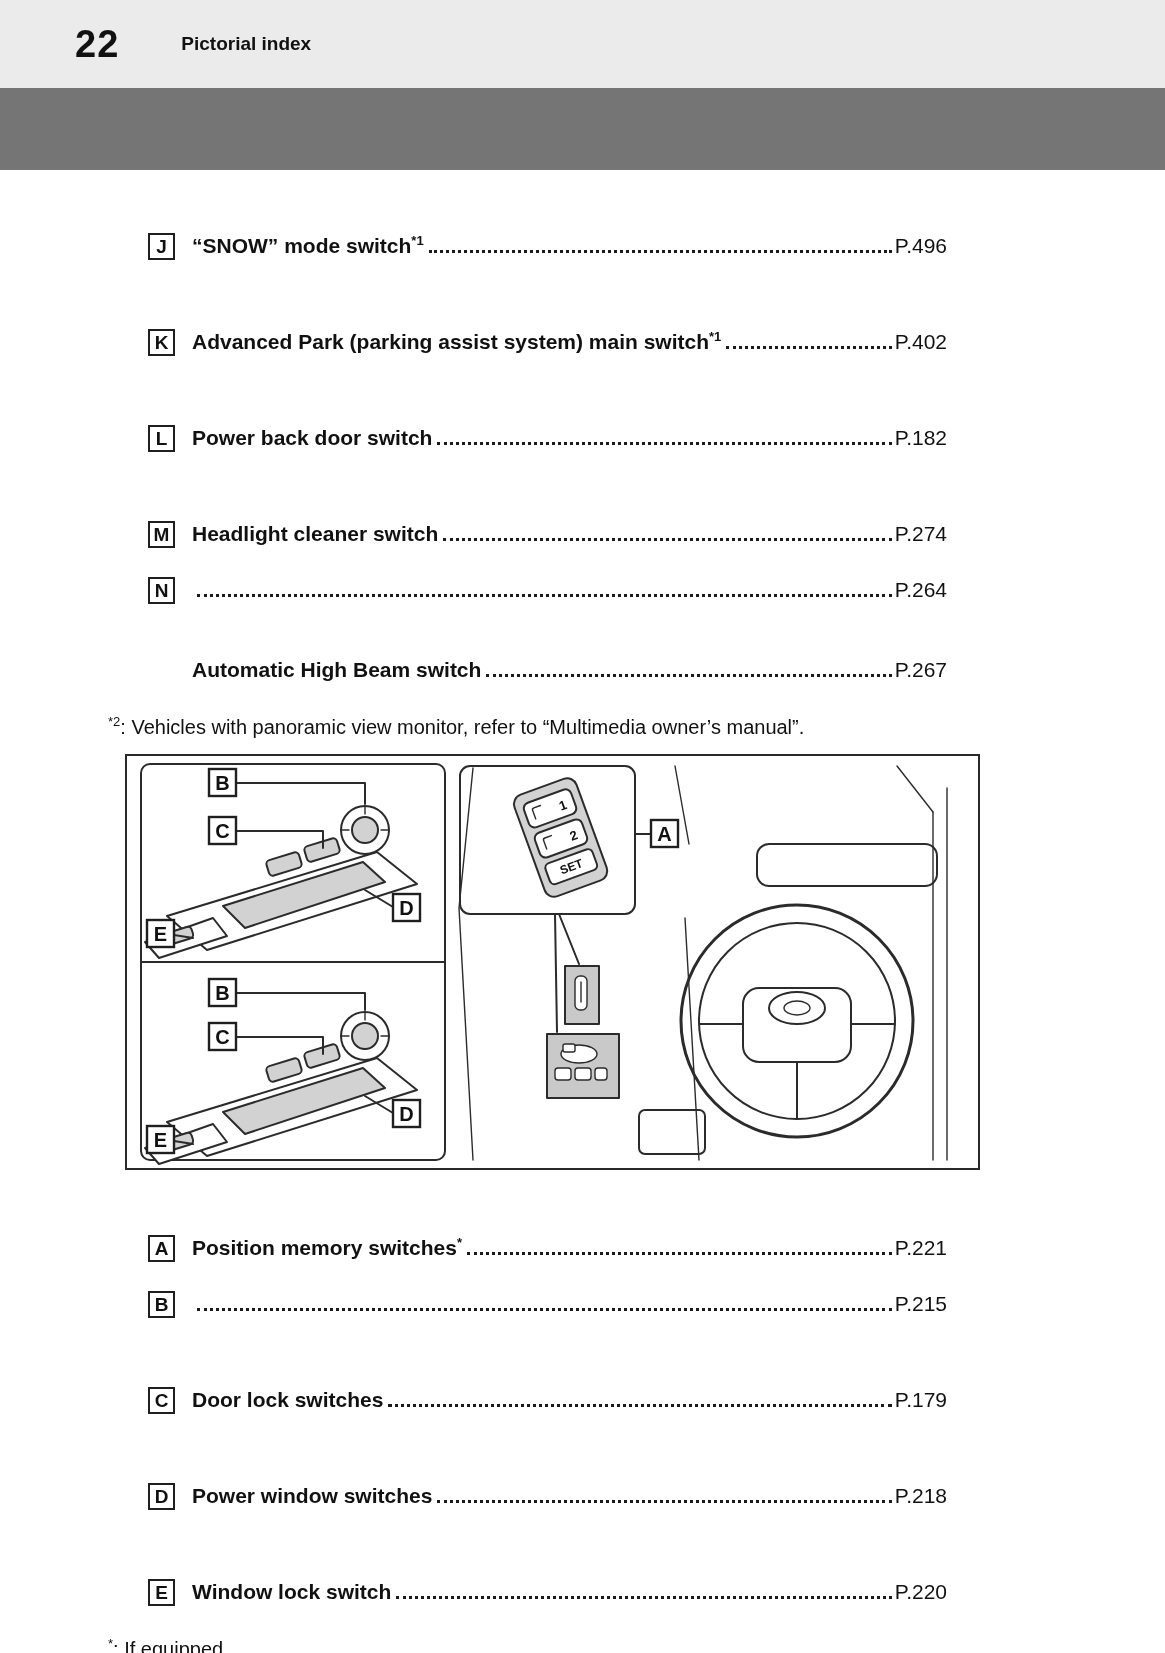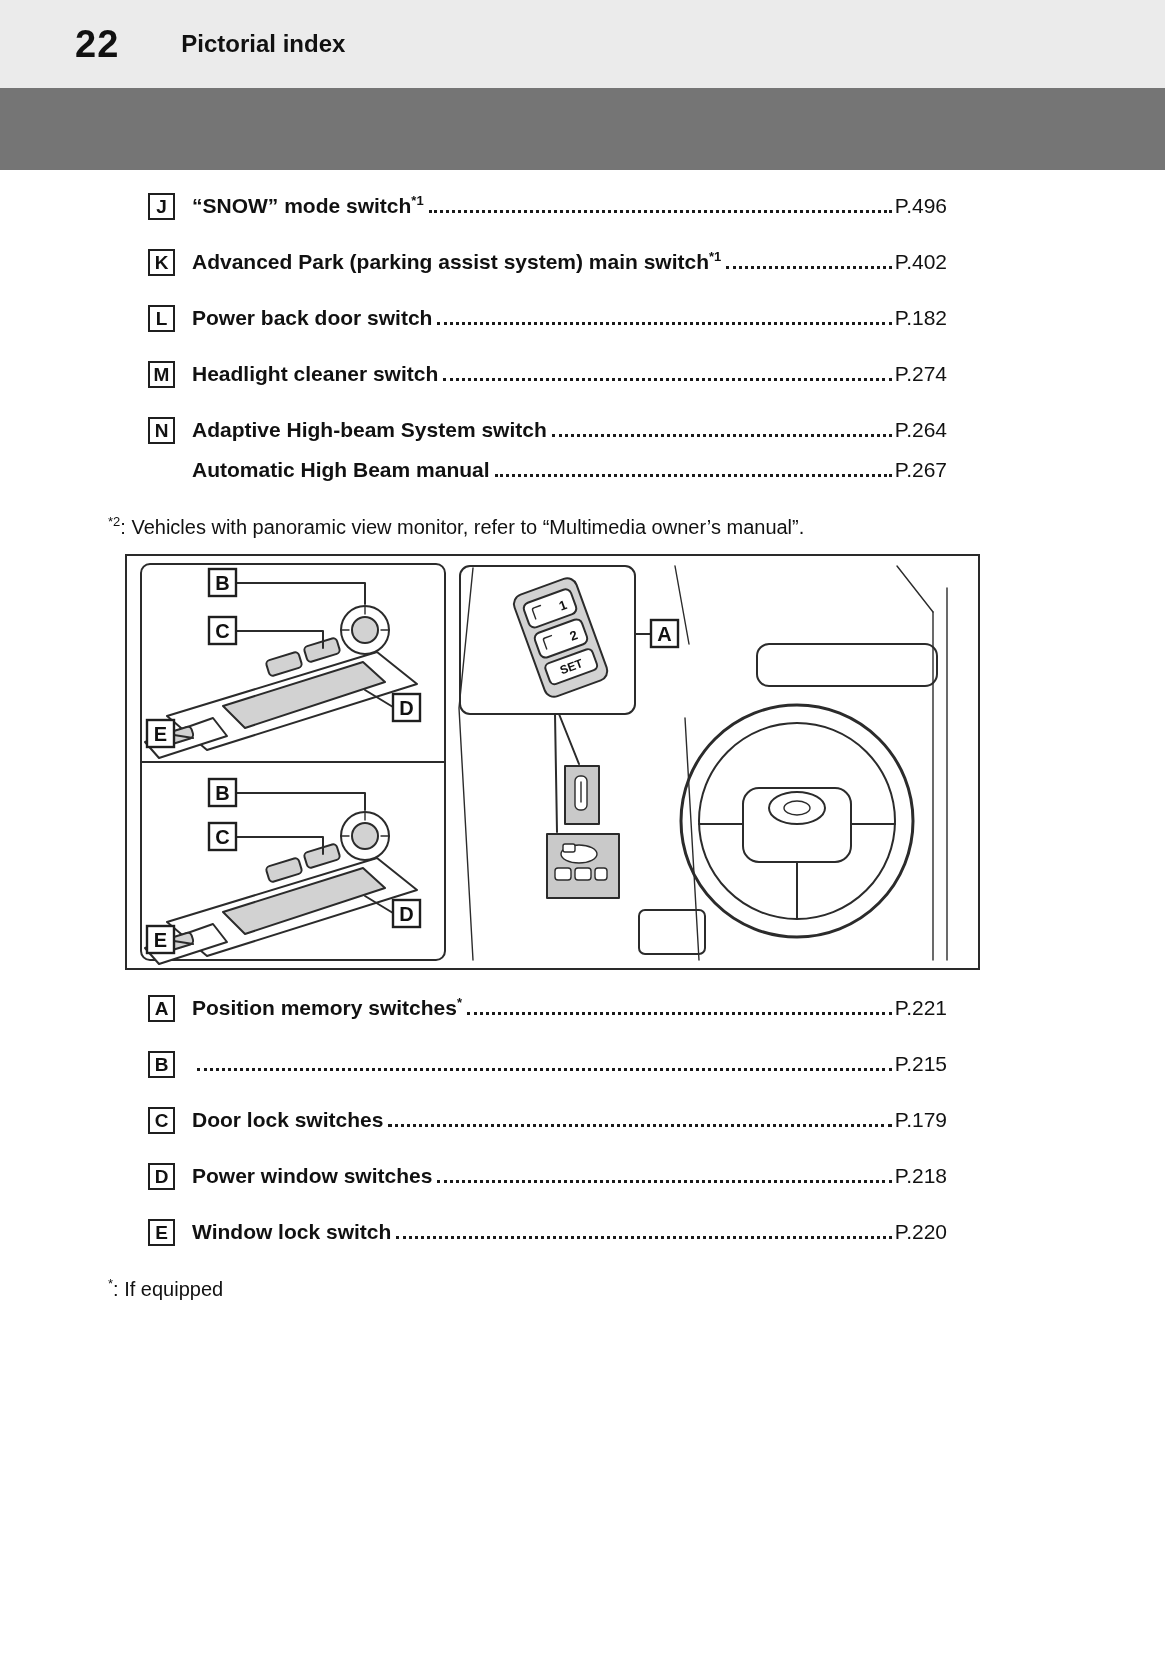--- a/index.html
+++ b/index.html
@@ -4,35 +4,35 @@
 <style>
   html,body{margin:0;padding:0;}
   body{
     width:1165px; height:1653px; background:#ffffff; position:relative;
     font-family:"Liberation Sans", sans-serif; color:#111;
     overflow:hidden;
   }
   
   .header{height:88px;background:#ebebeb;display:flex;align-items:center;}
   .page-num{font-size:38px;font-weight:bold;margin-left:75px;letter-spacing:1px;}
-  .section-title{font-size:24px;font-weight:bold;margin-left:62px;}
+  .section-title{font-size:19px;font-weight:bold;margin-left:62px;}
   .band{height:82px;background:#757575;}
 
   
   .index-block{margin:22px 218px 0 148px;}
   .row{display:flex;align-items:flex-end;margin-bottom:29px;}
   .row.tight{margin-bottom:13px;}
   .letterbox{
     width:27px;height:27px;border:2px solid #1f1f1f;box-sizing:border-box;
     display:flex;align-items:center;justify-content:center;
     font-weight:bold;font-size:19px;flex:0 0 auto;margin-right:17px;margin-bottom:-1px;
     background:#fff;
   }
   .letterbox.ghost{visibility:hidden;}
-  .label{font-size:21px;font-weight:bold;line-height:27px;white-space:nowrap;}
+  .label{font-size:21px;font-weight:bold;line-height:27px;white-space:nowrap;margin-top:40px;}
   .label sup{font-size:13px;line-height:0;}
   .leader{flex:1;border-bottom:3px dotted #1a1a1a;margin:0 3px 6px 5px;min-width:18px;}
   .pageref{font-size:21px;font-weight:normal;line-height:27px;white-space:nowrap;}
 
   
   .footnotes{margin:8px 90px 0 108px;}
   .fnote{font-size:20px;line-height:30px;margin-bottom:12px;}
   .fnote sup{font-size:13px;line-height:0;}
 
   
@@ -81,27 +81,26 @@
     <span class="pageref">P.182</span>
   </div>
   <div class="row">
     <span class="letterbox">M</span>
     <span class="label"><span>Headlight cleaner switch</span><sup></sup></span>
     <span class="leader"></span>
     <span class="pageref">P.274</span>
   </div>
   <div class="row tight">
     <span class="letterbox">N</span>
-    <span class="label"><span>Adaptive High-beam System switch </span><sup></sup></span>
     <span class="leader"></span>
     <span class="pageref">P.264</span>
   </div>
   <div class="row">
     <span class="letterbox ghost"></span>
-    <span class="label"><span>Automatic High Beam manual </span><sup></sup></span>
+    <span class="label"><span>Automatic High Beam switch </span><sup></sup></span>
     <span class="leader"></span>
     <span class="pageref">P.267</span>
   </div>
 </div>
 
 <div class="footnotes">
   <div class="fnote"><sup>*2</sup><span>: Vehicles with panoramic view monitor, refer to “Multimedia owner’s manual”.</span></div>
 </div>
 
 <div class="diagram">

